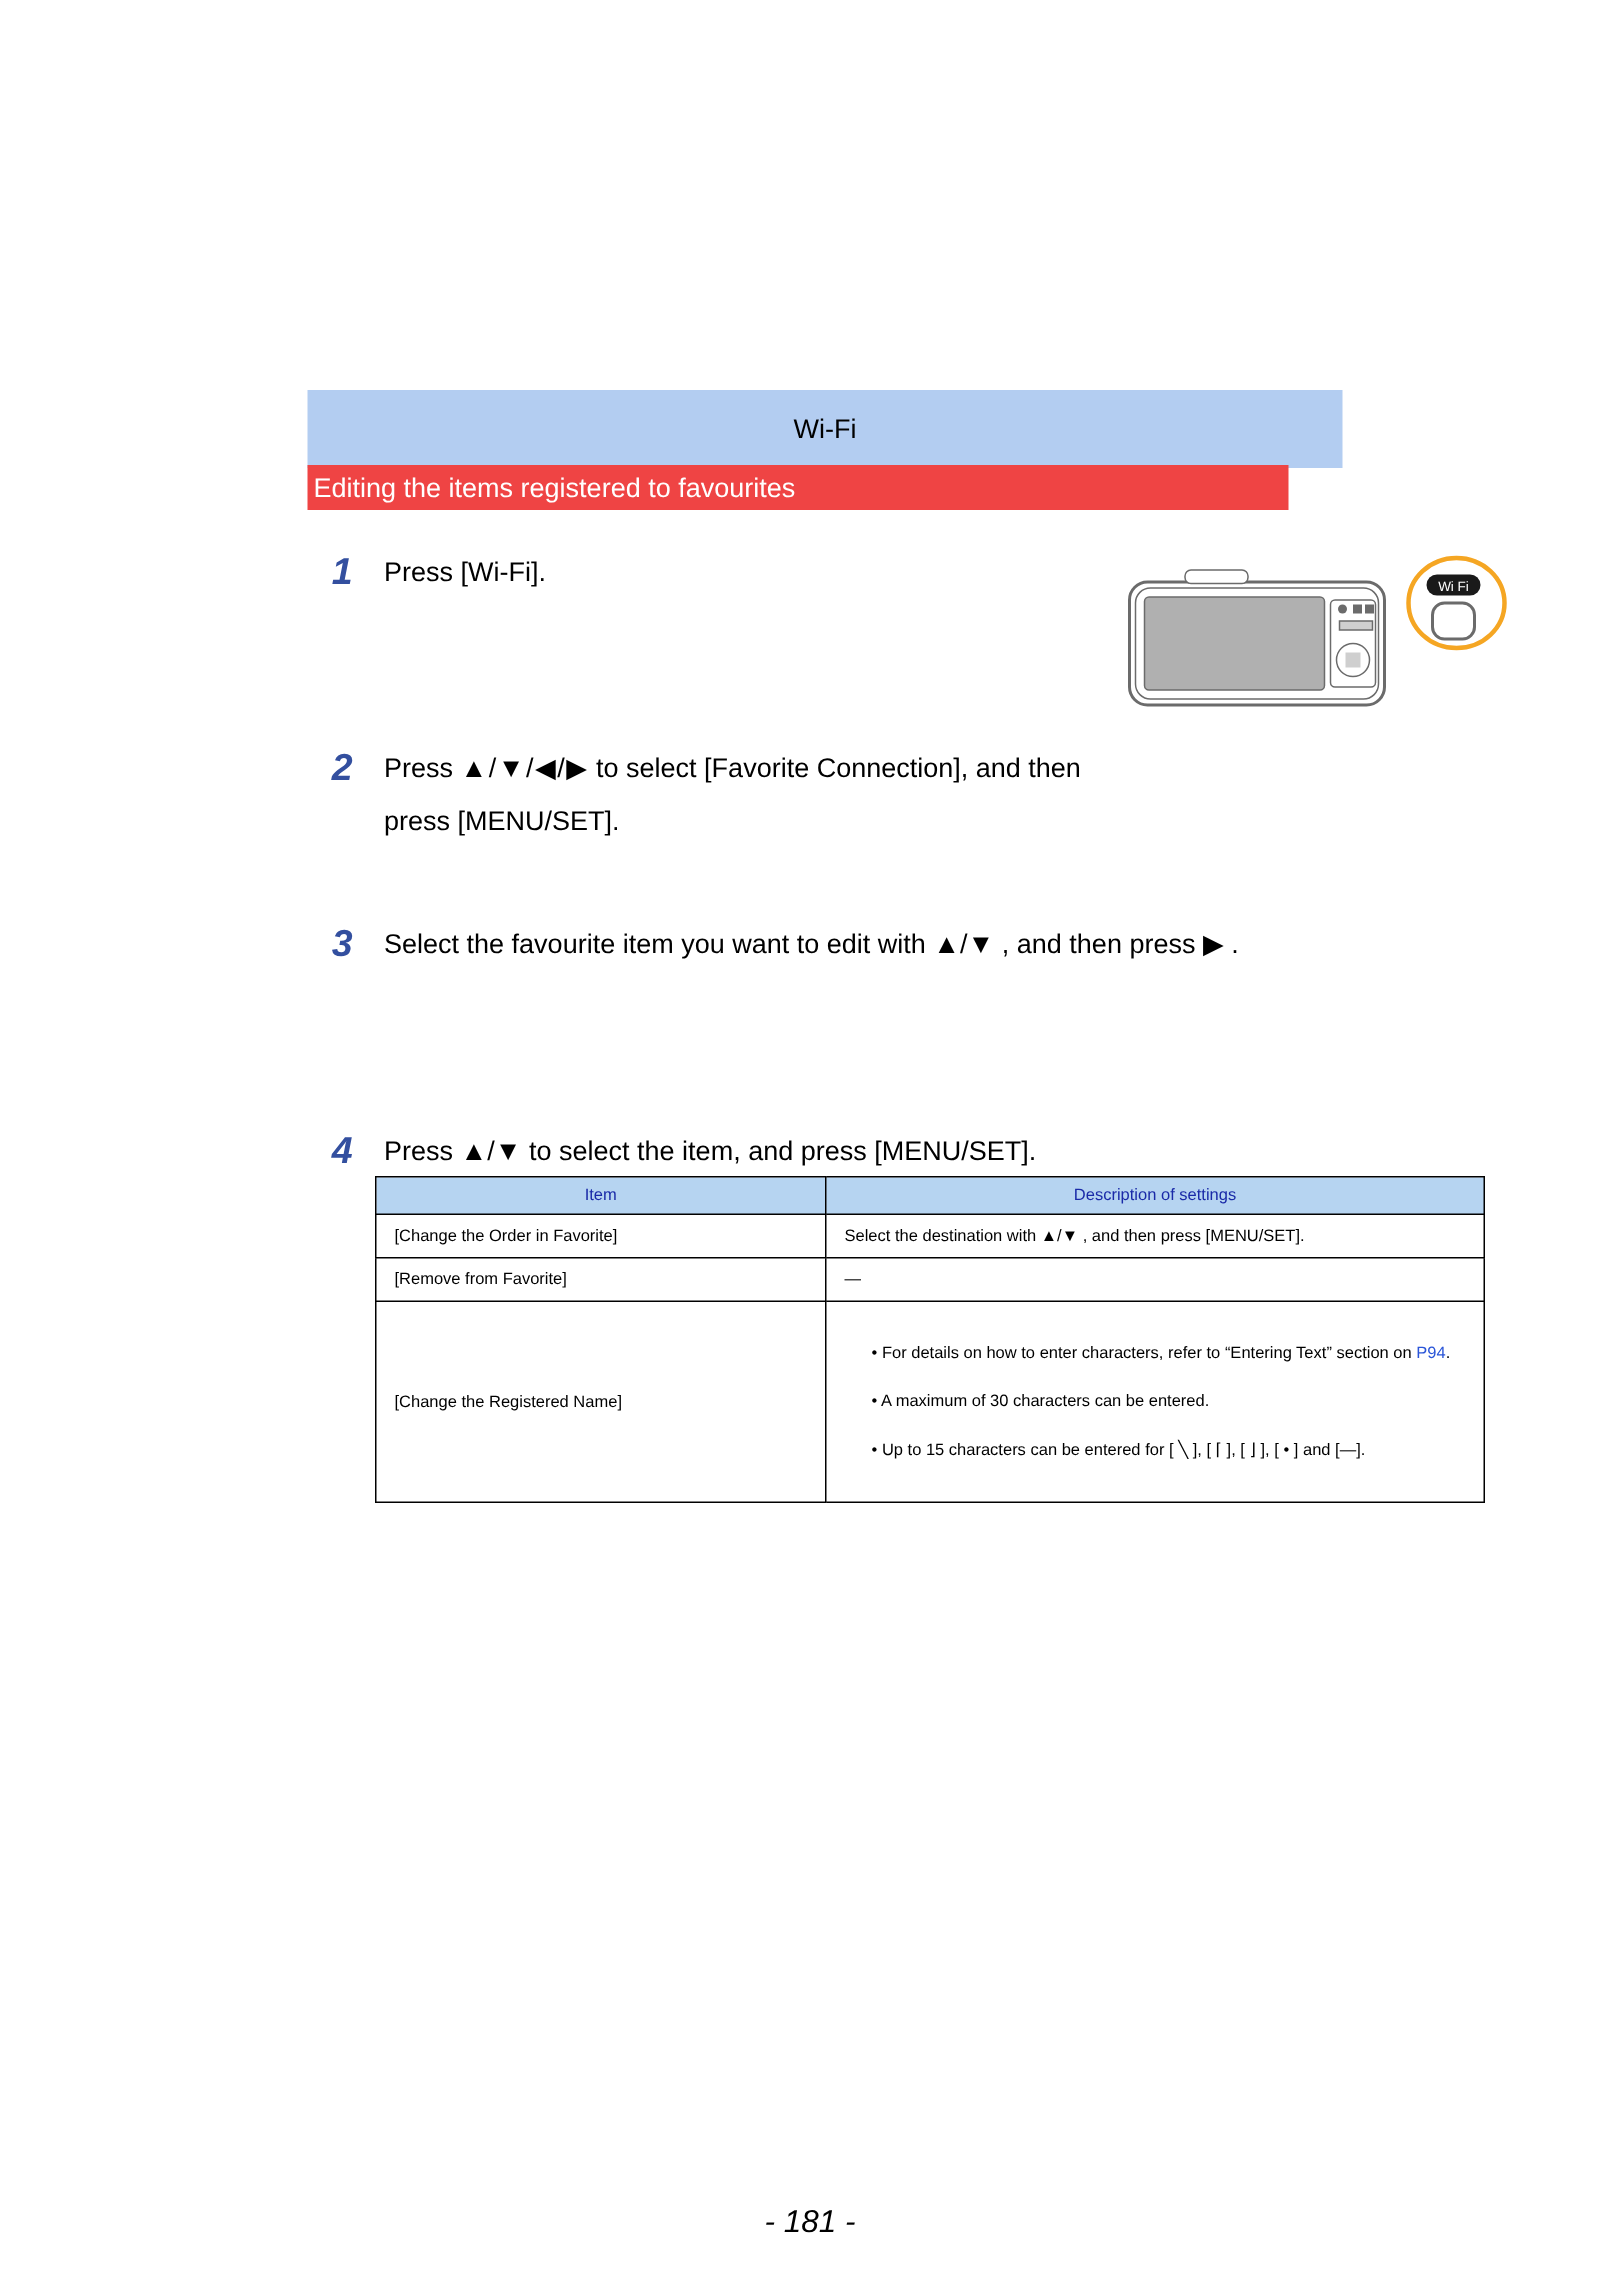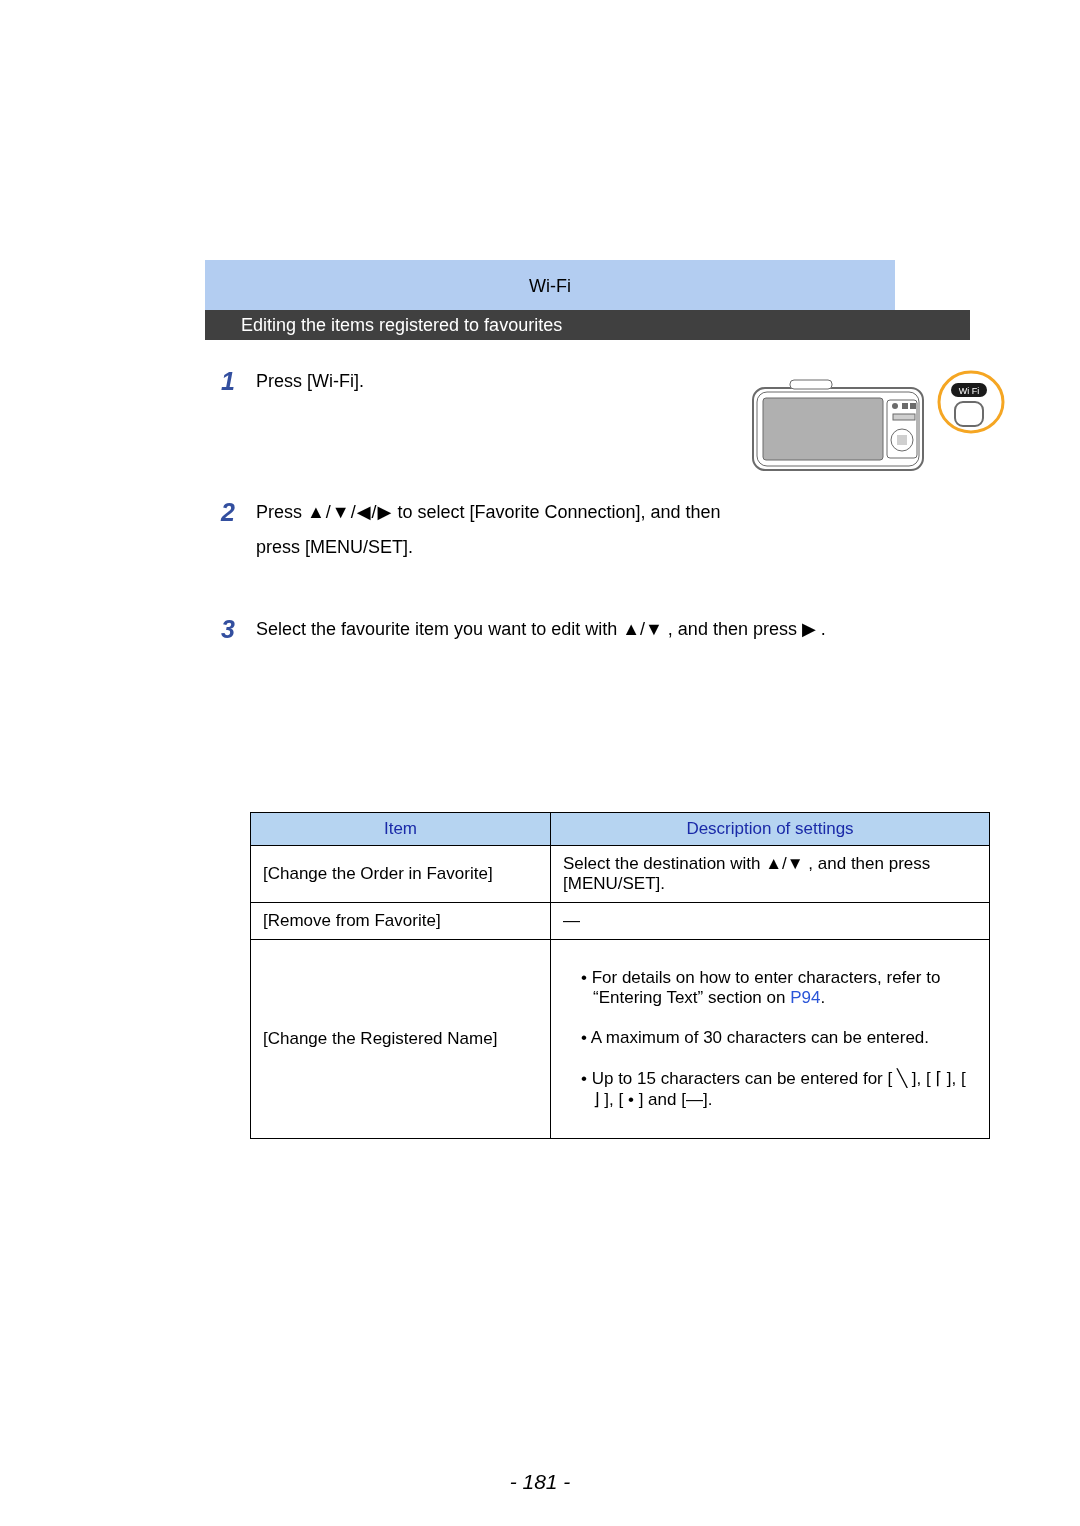--- a/index.html
+++ b/index.html
@@ -25,27 +25,27 @@
     background: #B3CDF1;
     display: flex;
     align-items: center;
     justify-content: center;
     font-size: 18px;
   }
   .sub-bar {
     position: absolute;
     left: 205px;
     top: 310px;
-    width: 765px;
+    width: 654px;
     height: 30px;
-    background: #404040;
+    background: #ef4444;
     color: #fff;
     display: flex;
     align-items: center;
-    padding-left: 36px;
+    padding-left: 4px;
     box-sizing: border-box;
     font-size: 18px;
   }
   .step-num {
     font-family: "Arial Black", Arial, sans-serif;
     font-weight: 900;
     font-style: italic;
     color: #334F9F;
     font-size: 25px;
     width: 28px;
@@ -72,24 +72,24 @@
     position: absolute;
     left: 745px;
     top: 370px;
     width: 260px;
     height: 110px;
   }
 
   table.settings {
     position: absolute;
     left: 250px;
-    top: 812px;
+    top: 784px;
     width: 740px;
     border-collapse: collapse;
-    font-size: 17px;
+    font-size: 11px;
   }
   table.settings th {
     background: #B6D4F1;
     font-weight: normal;
     color: #1A2AA8;
     border: 1px solid #000;
     padding: 6px 10px;
     text-align: center;
   }
   table.settings td {
@@ -166,20 +166,28 @@
     <span class="step-num">3</span>
     <span class="step-text">
       <span>Select the favourite item you want to edit with </span>
       <span>▲/▼</span>
       <span>, and then press </span>
       <span>▶</span>
       <span>.</span>
     </span>
   </div>
 
+  <div class="step-row step4">
+    <span class="step-num">4</span>
+    <span class="step-text">
+      <span>Press </span>
+      <span>▲/▼</span>
+      <span> to select the item, and press [MENU/SET].</span>
+    </span>
+  </div>
 
   <table class="settings">
     <tbody>
         <tr>
       <th>Item</th>
       <th>Description of settings</th>
     </tr>
     <tr>
       <td class="item-col">[Change the Order in Favorite]</td>
       <td>

